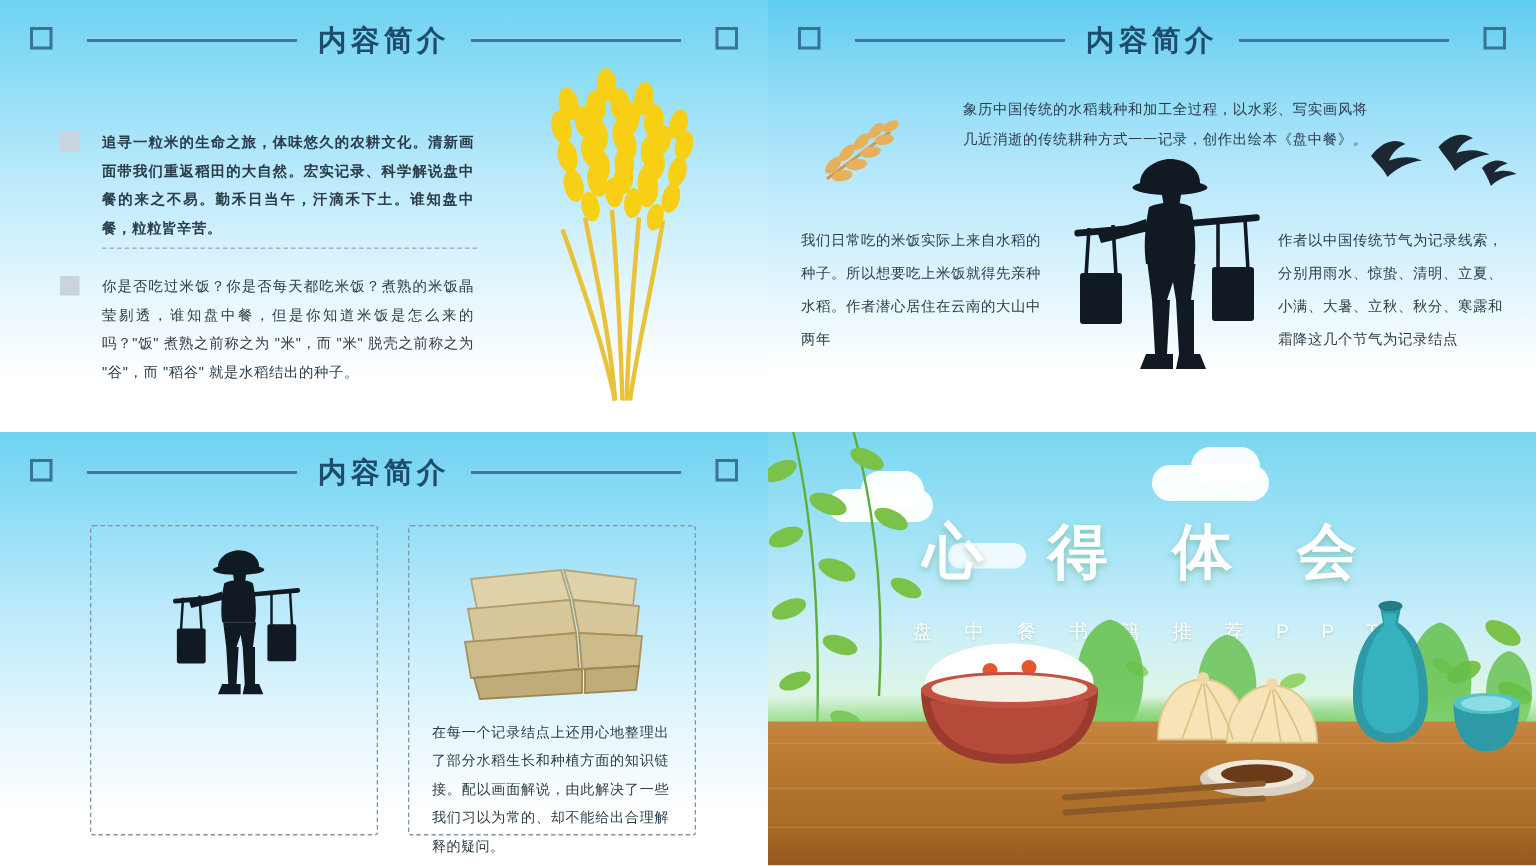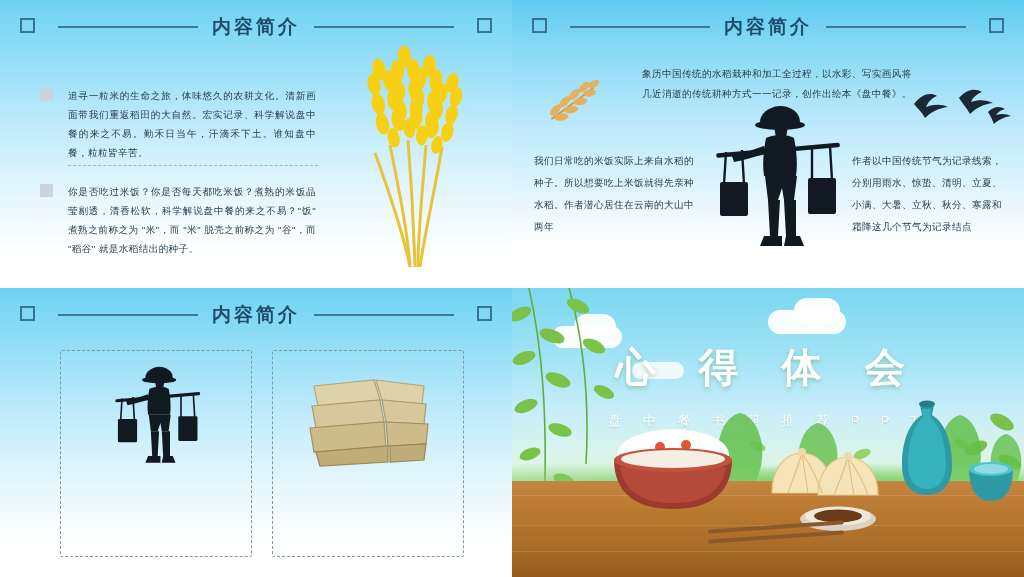--- a/index.html
+++ b/index.html
@@ -111,26 +111,26 @@
   <div class="slide sky">
     <div class="title-corner" style="left:20px;top:18px;"></div>
     <div class="title-corner" style="right:20px;top:18px;"></div>
     <div class="title-wrap">
       <span class="title-line l"></span>
       <span class="title-txt">内容简介</span>
       <span class="title-line r"></span>
     </div>
 
     <div class="sq" style="left:40px;top:88px;"></div>
-    <div class="para" style="left:68px;top:86px;width:248px;">追寻一粒米的生命之旅，体味悠久的农耕文化。清新画面带我们重返稻田的大自然。宏实记录、科学解说盘中餐的来之不易。勤禾日当午，汗滴禾下土。谁知盘中餐，粒粒皆辛苦。</div>
+    <div class="para" style="left:68px;top:86px;width:248px;font-weight:bold;">追寻一粒米的生命之旅，体味悠久的农耕文化。清新画面带我们重返稻田的大自然。宏实记录、科学解说盘中餐的来之不易。勤禾日当午，汗滴禾下土。谁知盘中餐，粒粒皆辛苦。</div>
 
     <div class="dashed-sep" style="left:68px;top:165px;width:250px;"></div>
 
     <div class="sq" style="left:40px;top:184px;"></div>
-    <div class="para" style="left:68px;top:182px;width:248px;">你是否吃过米饭？你是否每天都吃米饭？煮熟的米饭晶莹剔透，清香松软，科学解说盘中餐的来之不易？"饭" 煮熟之前称之为 "米"，而 "米" 脱壳之前称之为 "谷"，而 "稻谷" 就是水稻结出的种子。</div>
+    <div class="para" style="left:68px;top:182px;width:248px;">你是否吃过米饭？你是否每天都吃米饭？煮熟的米饭晶莹剔透，谁知盘中餐，但是你知道米饭是怎么来的吗？"饭" 煮熟之前称之为 "米"，而 "米" 脱壳之前称之为 "谷"，而 "稻谷" 就是水稻结出的种子。</div>
 
     <div class="wheat-wrap" style="left:330px;top:45px;width:170px;height:225px;">
       <svg width="170" height="225" viewBox="0 0 170 225">
         <g>
 
           <path d="M60 100 C70 150 78 190 80 222" stroke="#e8c33a" stroke-width="3" fill="none"></path>
           <path d="M78 95 C82 145 84 190 85 222" stroke="#e8c33a" stroke-width="3" fill="none"></path>
           <path d="M96 100 C92 150 88 190 88 222" stroke="#e8c33a" stroke-width="3" fill="none"></path>
           <path d="M112 102 C104 150 94 192 90 222" stroke="#e8c33a" stroke-width="3" fill="none"></path>
           <path d="M45 108 C62 155 74 192 80 222" stroke="#e8c33a" stroke-width="3" fill="none"></path>
@@ -314,20 +314,21 @@
             <path d="M22 62 L96 56 L98 80 L26 86 Z"></path>
             <path d="M98 56 L140 58 L138 78 L100 80 Z"></path>
           </g>
           <g fill="#bfac79" stroke="#9c874f" stroke-width="1.2">
             <path d="M28 86 L100 80 L100 96 L32 100 Z"></path>
             <path d="M102 80 L138 78 L136 94 L102 96 Z"></path>
           </g>
         </g>
       </svg>
     </div>
+    <div class="dbox-txt" style="left:288px;top:190px;width:158px;">在每一个记录结点上还用心地整理出了部分水稻生长和种植方面的知识链接。配以画面解说，由此解决了一些我们习以为常的、却不能给出合理解释的疑问。</div>
   </div>
 
   <div class="slide green">
 
     <div class="cloud" style="left:40px;top:38px;width:70px;height:22px;"></div>
     <div class="cloud" style="left:62px;top:26px;width:42px;height:26px;"></div>
     <div class="cloud" style="left:256px;top:22px;width:78px;height:24px;"></div>
     <div class="cloud" style="left:282px;top:10px;width:46px;height:26px;"></div>
     <div class="cloud" style="left:120px;top:74px;width:52px;height:17px;opacity:.8;"></div>
 

